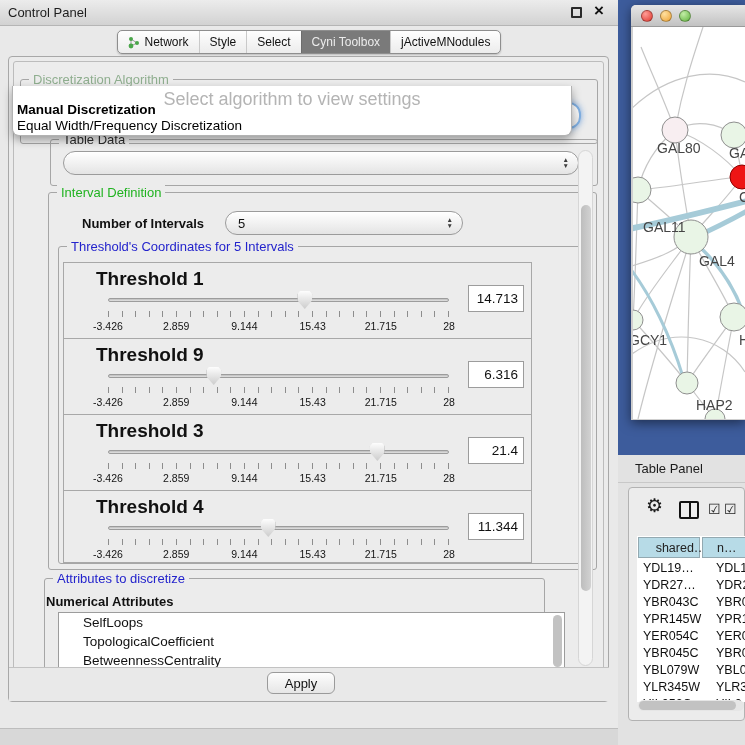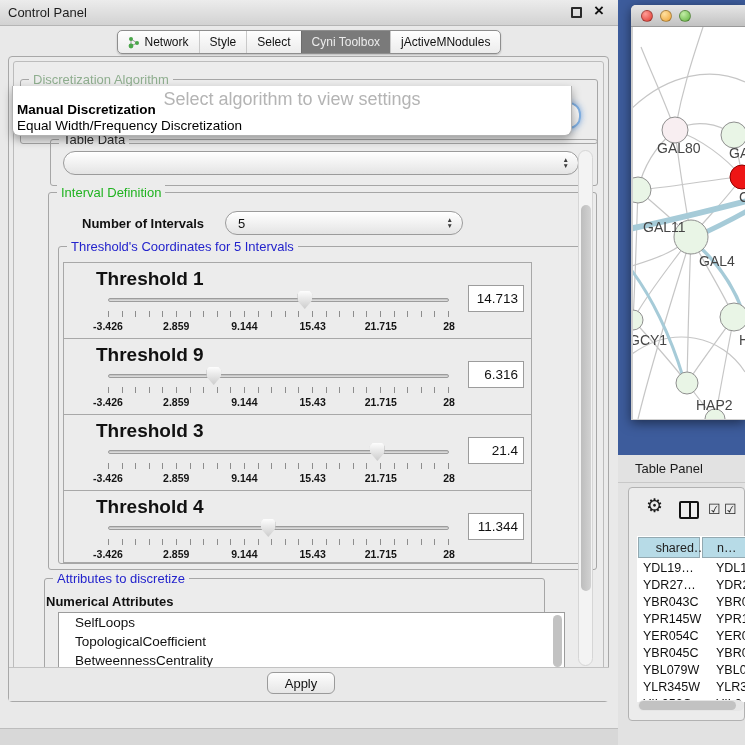--- a/index.html
+++ b/index.html
@@ -61,28 +61,28 @@
   .sl-wrap { position:absolute; left:44px; top:28px; width:341px; height:46px; }
   .sl-track { position:absolute; left:0; right:0; top:7px; height:4px; border-radius:3px;
     background:linear-gradient(#bdbdbd,#e3e3e3); border:1px solid #9c9c9c; }
   .sl-thumb { position:absolute; top:0; width:15px; height:18px; transform:translateX(-50%);
     background:linear-gradient(#fdfdfd,#cccccc);
     clip-path:polygon(18% 0,82% 0,100% 18%,100% 52%,50% 100%,0 52%,0 18%);
     filter:drop-shadow(0 0 1px #777); }
   .sl-ticks { position:absolute; left:0; right:0; top:20px; height:6px;
     background:repeating-linear-gradient(90deg,#8d8d8d 0 1px,transparent 1px 13.6px); }
   .sl-scale span { position:absolute; top:29px; transform:translateX(-50%);
-    font-size:10.5px; font-weight:700; color:#141414; white-space:nowrap; }
+    font-size:10.5px; font-weight:400; color:#141414; white-space:nowrap; }
   .valbox { position:absolute; left:404px; top:22px; width:56px; height:27px;
     border:1px solid #9c9c9c; background:#fff; font-size:13.5px; color:#111;
     display:flex; align-items:center; justify-content:flex-end; padding-right:5px; }
 
   .attr-list { position:absolute; left:58px; top:612px; width:507px; height:58px;
     background:#fff; border:1px solid #9c9c9c; overflow:hidden; }
-  .attr-item { font-size:13.5px; color:#111; line-height:19px; padding-left:16px; white-space:nowrap; }
+  .attr-item { font-size:13.5px; color:#111; line-height:19px; padding-left:24px; white-space:nowrap; }
   .attr-sb { position:absolute; right:2px; top:2px; width:9px; height:52px;
     background:#c2c2c2; border-radius:5px; }
 
   .vscroll { position:absolute; left:578px; top:150px; width:15px; height:516px;
     background:#f3f3f3; border:1px solid #d6d6d6; border-radius:8px; }
   .vthumb { position:absolute; left:1.5px; top:54px; width:10px; height:386px;
     background:linear-gradient(90deg,#bdbdbd,#d2d2d2); border-radius:6px; }
 
   .bottombar { position:absolute; left:9px; top:667px; width:600px; height:34px;
     background:#e9e9e9; border-top:1px solid #c2c2c2; z-index:20; }

